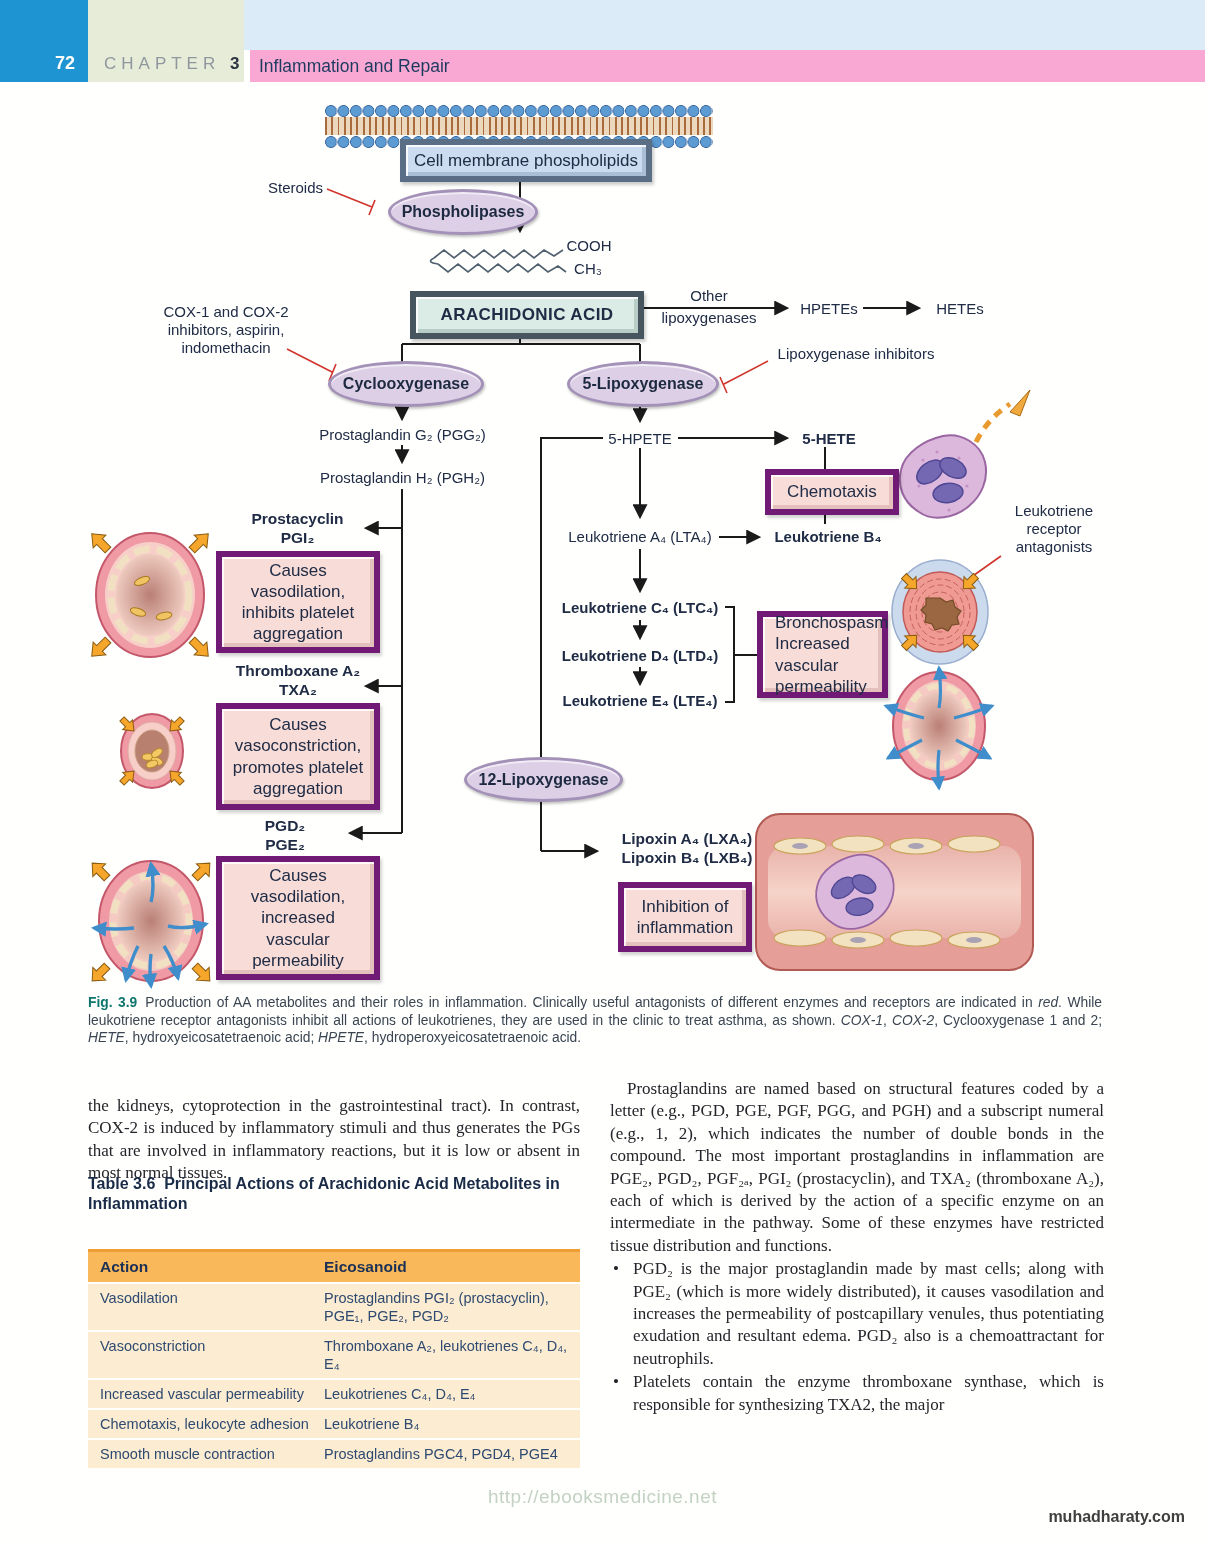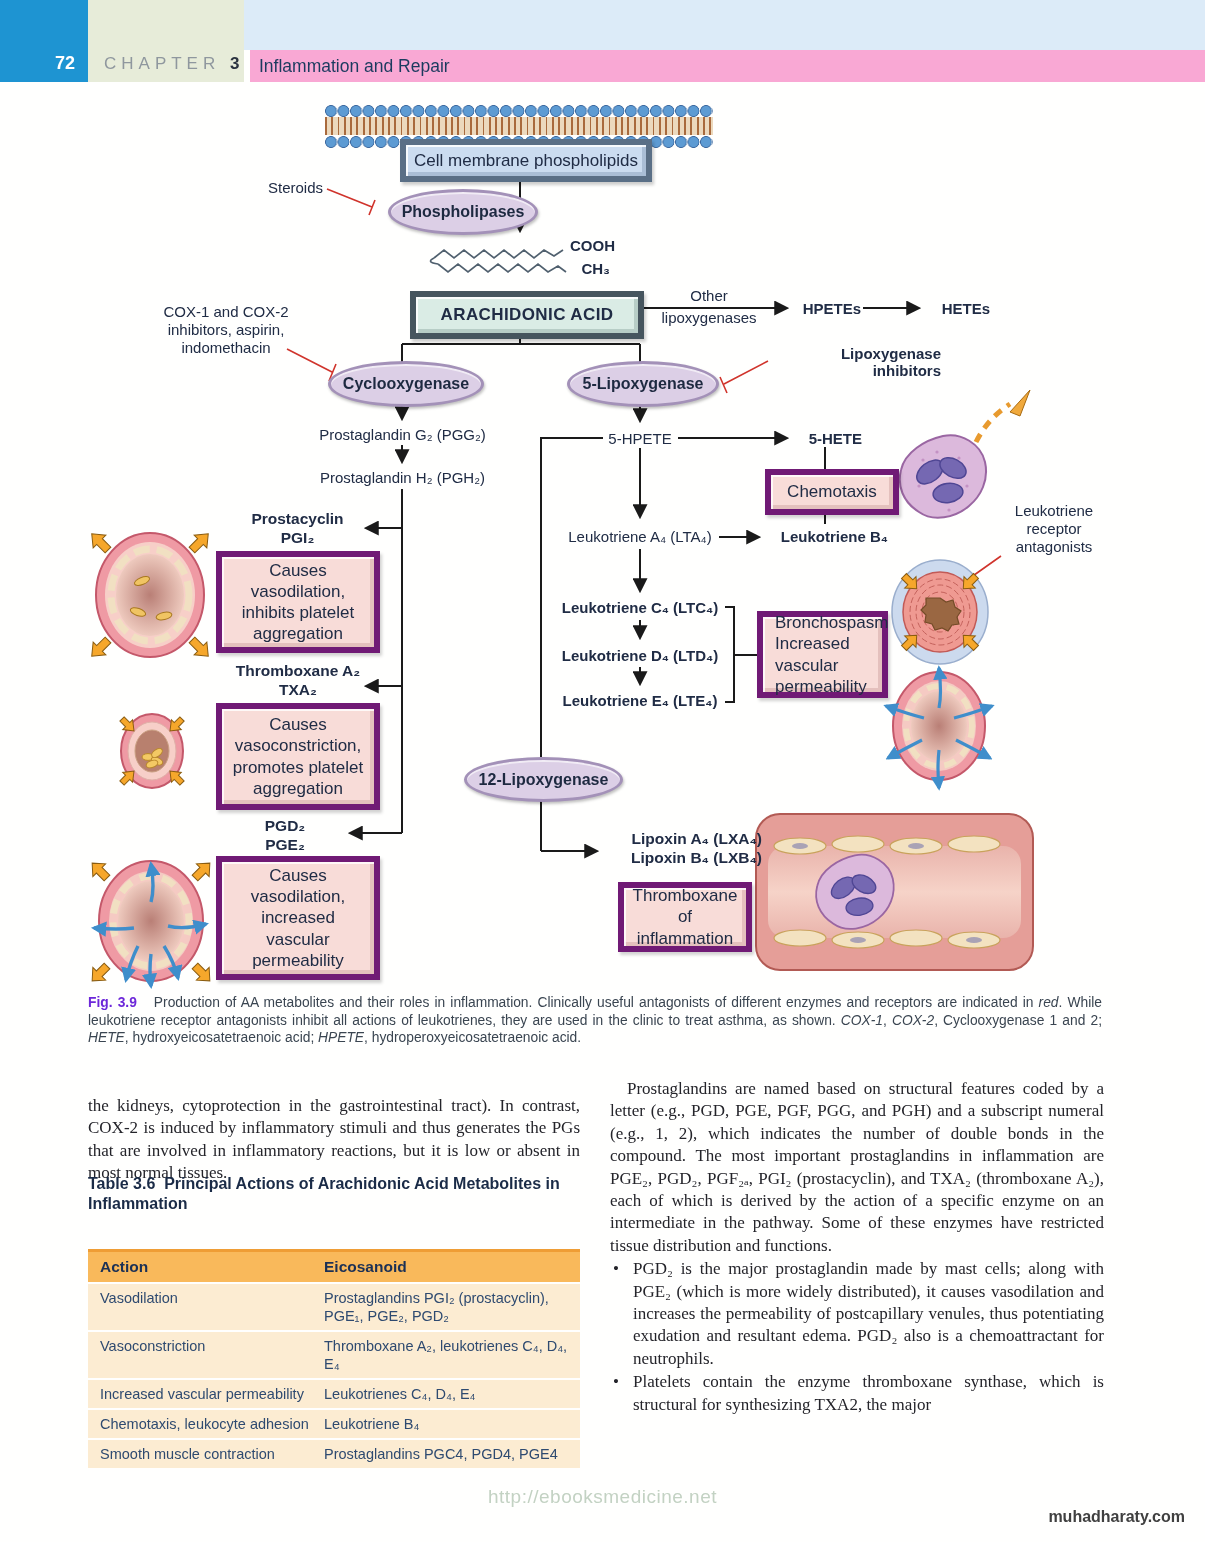--- a/index.html
+++ b/index.html
@@ -12,21 +12,21 @@
   .hdr-green{position:absolute;left:88px;top:0;width:156px;height:82px;background:#e7ecd9;}
   .hdr-chapter{position:absolute;left:16px;bottom:8px;font-size:17px;color:#8f979e;letter-spacing:5px;}
   .hdr-chapnum{color:#2b3340;font-weight:bold;letter-spacing:0;}
   .hdr-band-top{position:absolute;left:244px;top:0;width:961px;height:50px;background:#dcebf8;}
   .hdr-band-bot{position:absolute;left:244px;top:50px;width:961px;height:32px;background:#f9a8d4;margin-left:6px;}
   .hdr-title{position:absolute;left:9px;top:0;line-height:32px;font-size:17.5px;color:#1b3a5e;}
 
   
   .lbl{position:absolute;font-size:15px;line-height:1.16;color:#202c45;text-align:center;white-space:pre-line;z-index:3;}
   .lbl.b{font-weight:bold;}
-  .lbl.left{text-align:right;font-weight:bold;}
+  .lbl.left{text-align:center;}
   .lbl.right{text-align:right;}
   .pbox{position:absolute;display:flex;align-items:center;justify-content:center;text-align:center;
         white-space:pre-line;font-size:17px;line-height:1.25;color:#202c45;background:#f8dcd8;
         border:6px solid #701a75;z-index:3;
         box-shadow:inset 2px 2px 0 rgba(255,255,255,.8),inset -4px -4px 0 rgba(160,95,95,.22),2px 3px 3px rgba(0,0,0,.18);}
   .bbox{background:#cbdcf0;border-color:#5a6f86;
         box-shadow:inset 2px 2px 0 rgba(255,255,255,.85),inset -4px -4px 0 rgba(70,100,135,.25),2px 3px 3px rgba(0,0,0,.2);}
   .mbox{background:#daece5;border-color:#46555e;font-weight:bold;letter-spacing:.4px;
         box-shadow:inset 2px 2px 0 rgba(255,255,255,.85),inset -4px -4px 0 rgba(60,95,90,.22),2px 3px 3px rgba(0,0,0,.2);}
   .oval{position:absolute;display:flex;align-items:center;justify-content:center;background:#dccfe6;
@@ -37,21 +37,21 @@
 
   
   .mem{position:absolute;left:325px;top:104px;width:388px;height:44px;z-index:2;}
   .mem .dots{height:13px;background-image:radial-gradient(circle at 6px 7px,#5d9bd3 4.6px,#39659c 5.6px,transparent 6.2px);
              background-size:12.5px 13px;background-repeat:repeat-x;}
   .mem .tails{height:18px;background:repeating-linear-gradient(90deg,#a96a3c 0 1.8px,#ecd9bd 1.8px 6.3px);}
 
   
   .caption{position:absolute;left:88px;top:994px;width:1014px;font-size:13.8px;line-height:17.5px;
            color:#3a4551;text-align:justify;}
-  .caption .fig{font-weight:bold;color:#6d28d9;margin-right:17px;}
+  .caption .fig{font-weight:bold;color:#0f766e;margin-right:8px;}
   .caption .it{font-style:italic;}
 
   
   .serif{font-family:"Liberation Serif","DejaVu Serif",serif;font-size:17px;line-height:22.4px;color:#24242a;text-align:justify;}
   .lcol-para{position:absolute;left:88px;top:1078px;width:492px;}
   .rcol{position:absolute;left:610px;top:1078px;width:494px;}
   .rcol .para{text-indent:17px;margin:0 0 1px 0;}
   .bullets{margin:1px 0 0 0;padding:0;list-style:none;}
   .bullets li{position:relative;padding-left:23px;margin-bottom:1px;}
   .bullets li::before{content:"\2022";position:absolute;left:3px;top:0;}
@@ -200,21 +200,21 @@
   <div class="lbl b" style="left:556px;top:647px;width:168px">Leukotriene D₄ (LTD₄)</div>
   <div class="lbl b" style="left:556px;top:692px;width:168px">Leukotriene E₄ (LTE₄)</div>
   <div class="pbox" style="left:757px;top:611px;width:131px;height:87px;justify-content:flex-start;text-align:left;padding-left:12px;box-sizing:border-box">Bronchospasm
 Increased
 vascular
 permeability</div>
 
   <div class="oval" style="left:464px;top:757px;width:153px;height:39px">12-Lipoxygenase</div>
   <div class="lbl b left" style="left:612px;top:829px;width:150px;font-size:15.5px;line-height:19px">Lipoxin A₄ (LXA₄)
 Lipoxin B₄ (LXB₄)</div>
-  <div class="pbox" style="left:618px;top:882px;width:122px;height:58px">Thromboxane of
+  <div class="pbox" style="left:618px;top:882px;width:122px;height:58px">Inhibition of
 inflammation</div>
 
   <svg class="ill" style="left:86px;top:526px" width="128" height="138">
     <defs>
         <radialGradient id="lum1">
           <stop offset="0%" stop-color="#b97f76"></stop>
           <stop offset="100%" stop-color="#eecabe"></stop>
         </radialGradient>
       </defs>
     <ellipse cx="64" cy="69" rx="54" ry="62" fill="#ef9aa4" stroke="#c4586a" stroke-width="2"></ellipse>
@@ -413,21 +413,21 @@
   <div class="caption">
     <span class="fig">Fig. 3.9</span><span>Production of AA metabolites and their roles in inflammation. Clinically useful antagonists of different enzymes and receptors are indicated in </span><span class="it">red</span><span>. While leukotriene receptor antagonists inhibit all actions of leukotrienes, they are used in the clinic to treat asthma, as shown. </span><span class="it">COX-1</span><span>, </span><span class="it">COX-2</span><span>, Cyclooxygenase 1 and 2; </span><span class="it">HETE</span><span>, hydroxyeicosatetraenoic acid; </span><span class="it">HPETE</span><span>, hydroperoxyeicosatetraenoic acid.</span>
   </div>
 
   <p class="serif lcol-para">the kidneys, cytoprotection in the gastrointestinal tract). In contrast, COX-2 is induced by inflammatory stimuli and thus generates the PGs that are involved in inflammatory reactions, but it is low or absent in most normal tissues.</p>
 
   <div class="rcol">
     <p class="serif para">Prostaglandins are named based on structural features coded by a letter (e.g., PGD, PGE, PGF, PGG, and PGH) and a subscript numeral (e.g., 1, 2), which indicates the number of double bonds in the compound. The most important prostaglandins in inflammation are PGE₂, PGD₂, PGF₂ₐ, PGI₂ (prostacyclin), and TXA₂ (thromboxane A₂), each of which is derived by the action of a specific enzyme on an intermediate in the pathway. Some of these enzymes have restricted tissue distribution and functions.</p>
     <ul class="bullets serif">
       <li>PGD₂ is the major prostaglandin made by mast cells; along with PGE₂ (which is more widely distributed), it causes vasodilation and increases the permeability of postcapillary venules, thus potentiating exudation and resultant edema. PGD₂ also is a chemoattractant for neutrophils.</li>
-      <li>Platelets contain the enzyme thromboxane synthase, which is structural for synthesizing TXA2, the major</li>
+      <li>Platelets contain the enzyme thromboxane synthase, which is responsible for synthesizing TXA2, the major</li>
     </ul>
   </div>
 
   <div class="tbl-title">
     <span>Table 3.6</span>&nbsp;&nbsp;<span>Principal Actions of Arachidonic Acid Metabolites in Inflammation</span>
   </div>
   <div class="tbl">
     <div class="trow thead">
       <div class="c1">Action</div>
       <div class="c2">Eicosanoid</div>

